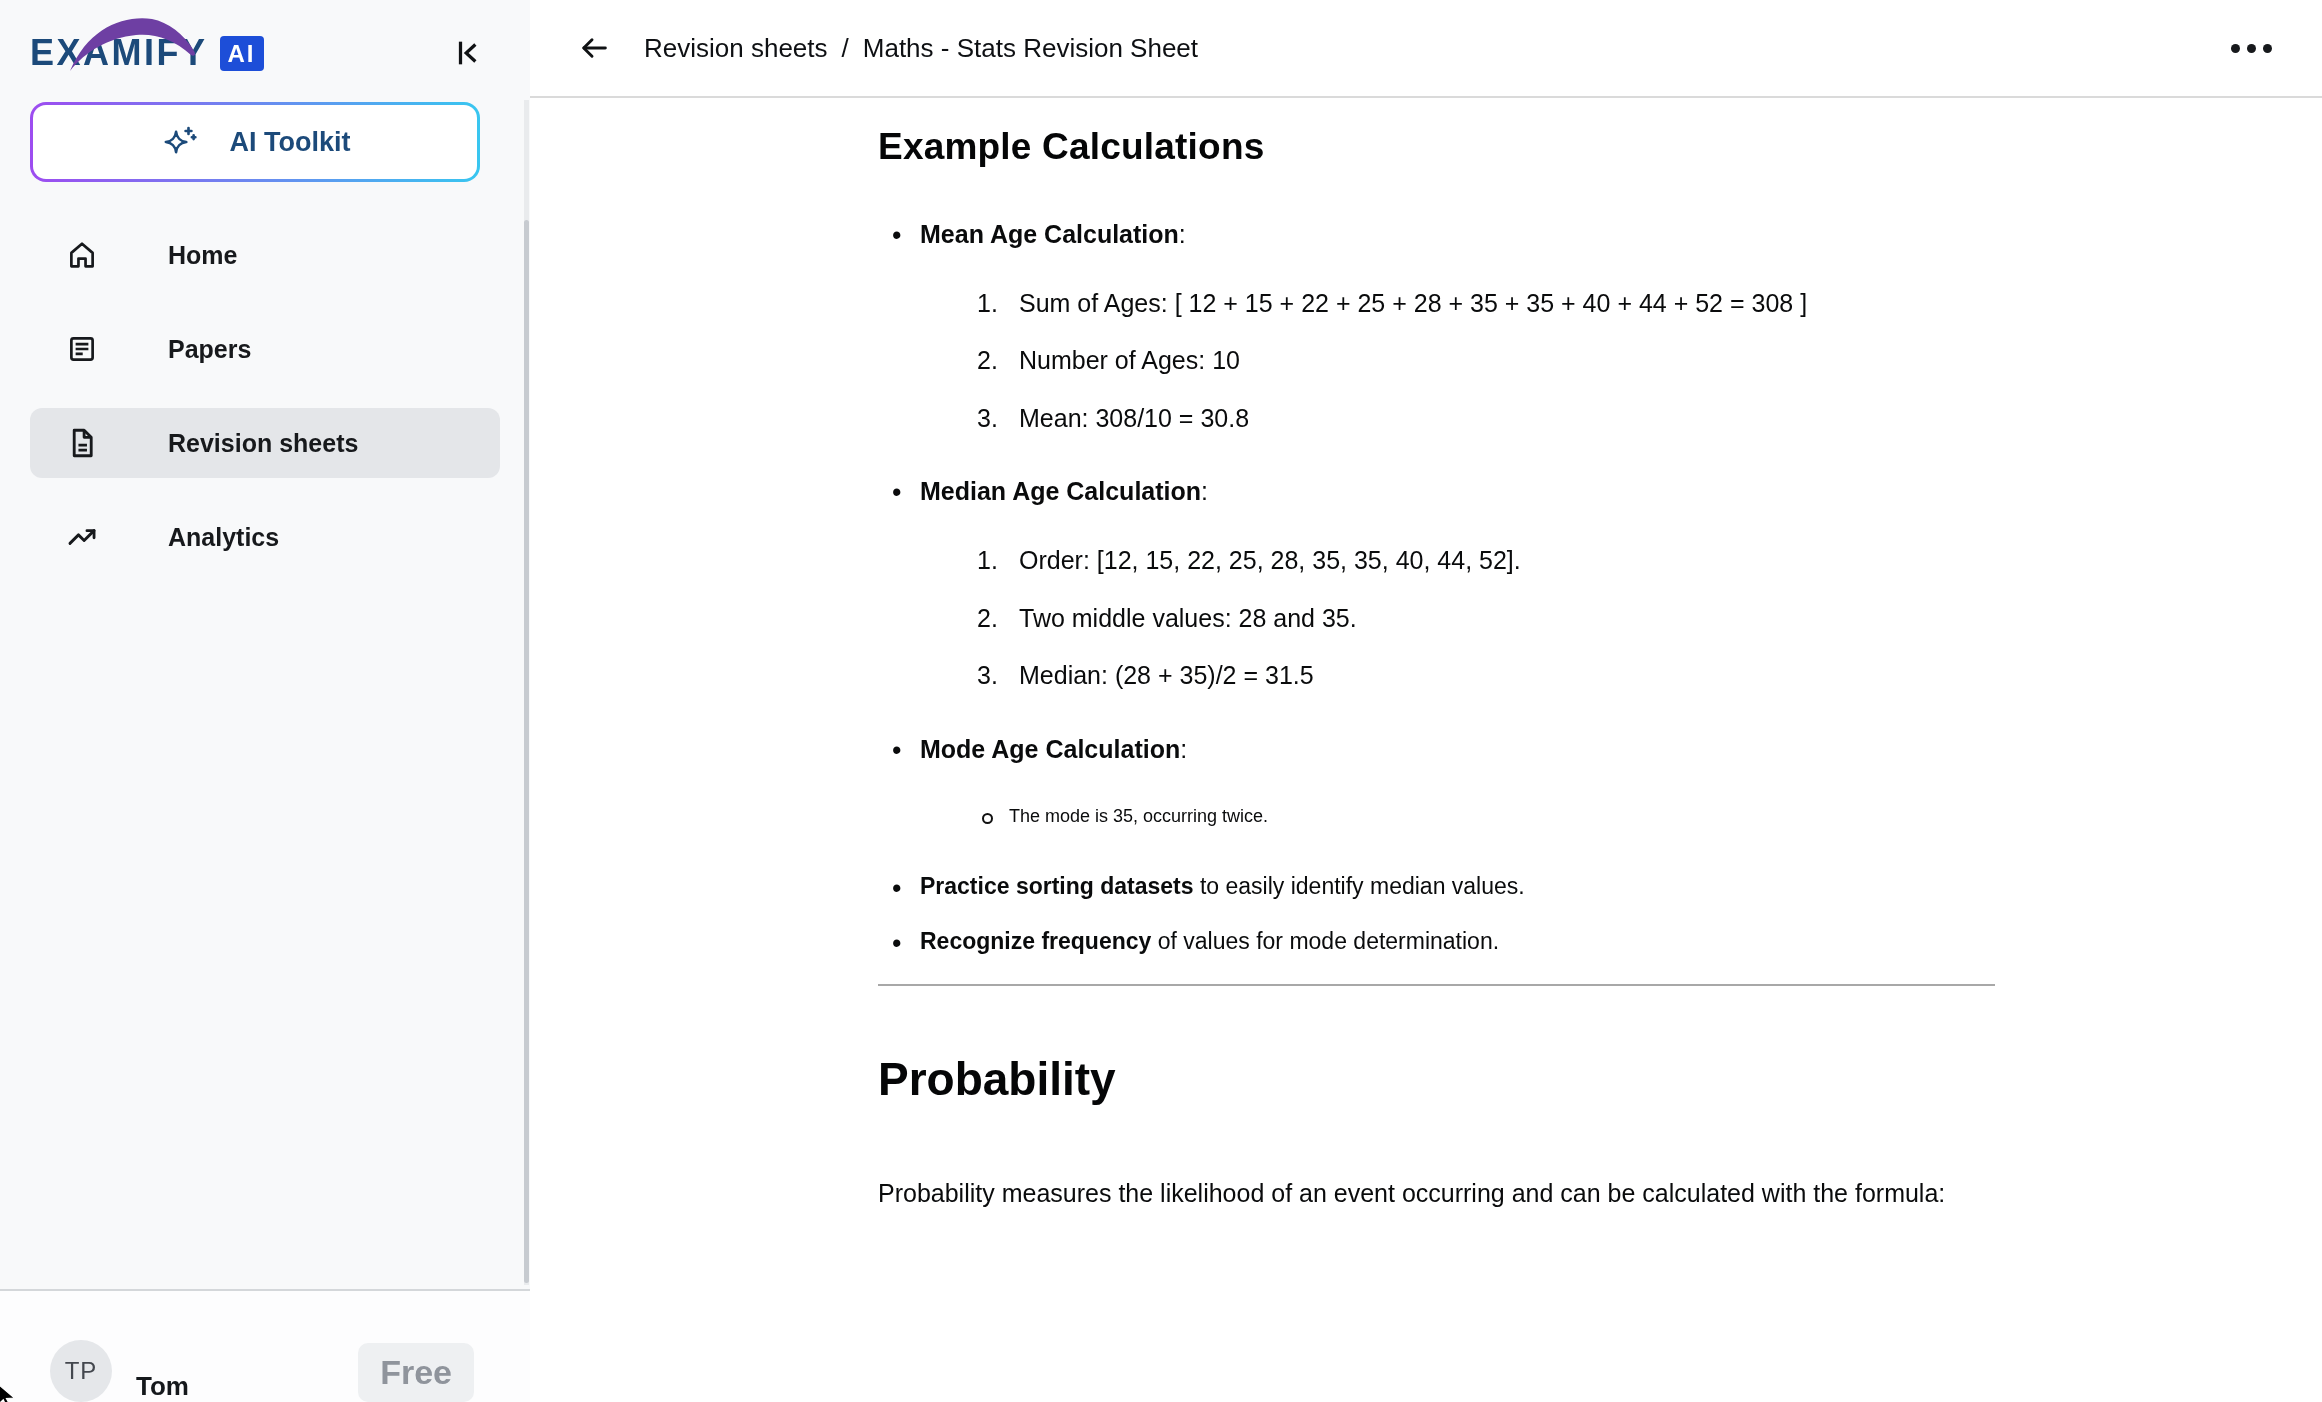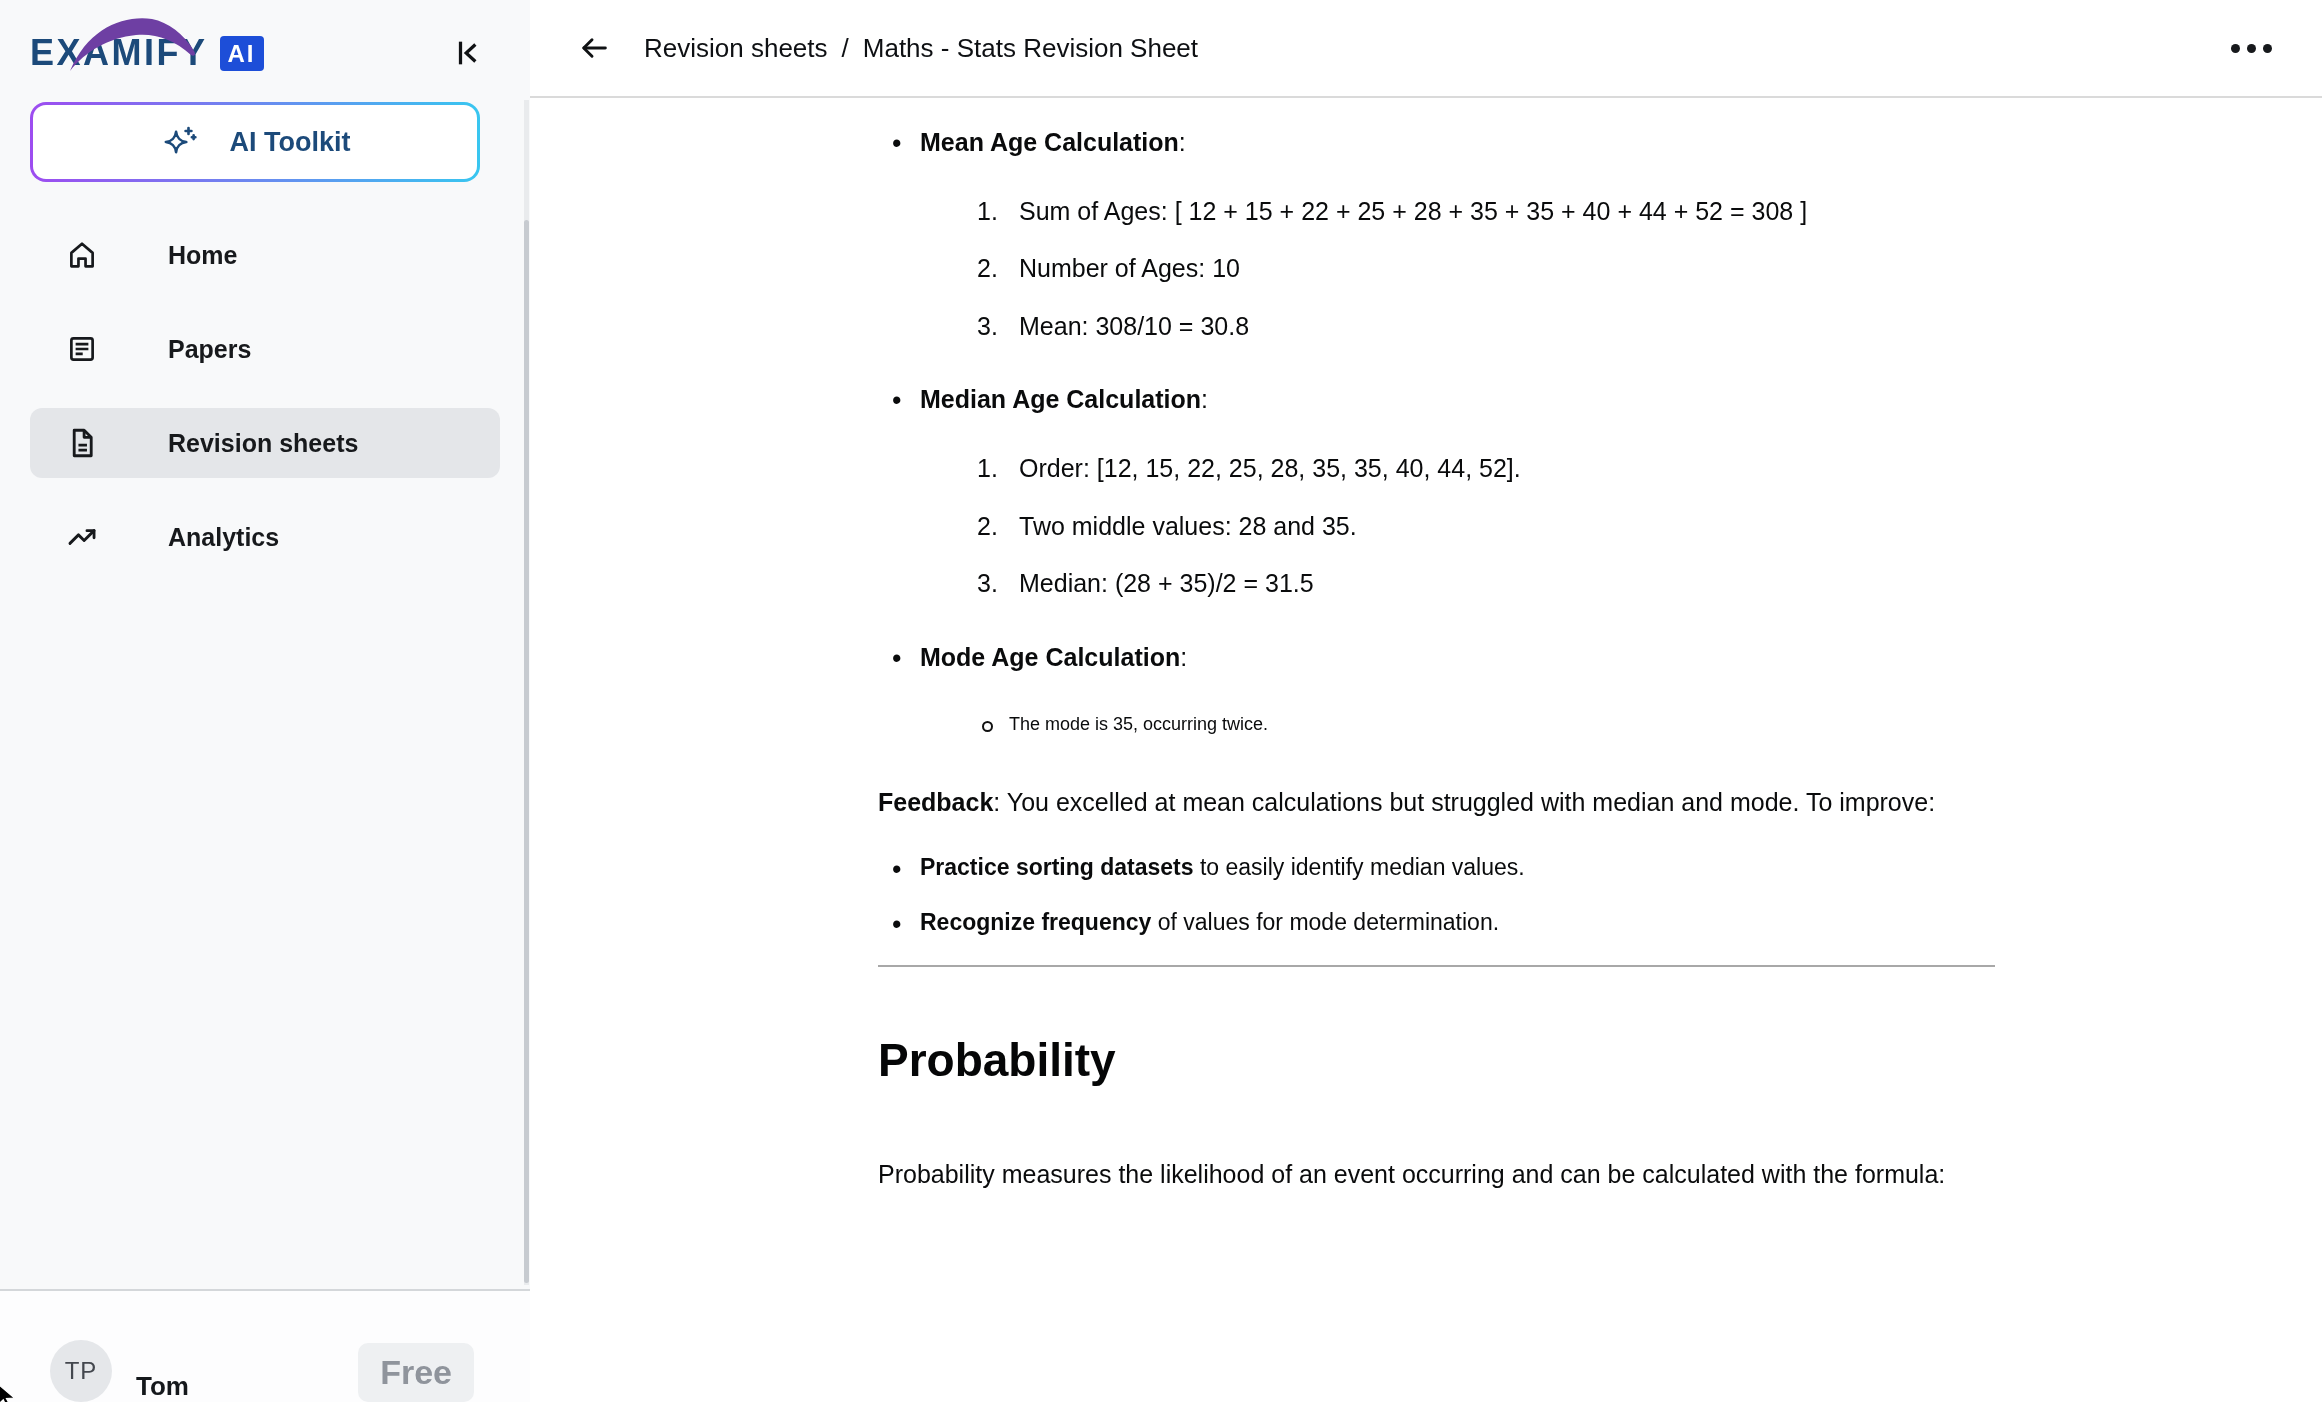--- a/index.html
+++ b/index.html
@@ -159,20 +159,21 @@
       <span>Maths - Stats Revision Sheet</span>
     </div>
     <button class="more-btn">
       <span class="dot"></span>
       <span class="dot"></span>
       <span class="dot"></span>
     </button>
   </header>
 
   <article class="doc">
+    <h2 class="doc-h2">Example Calculations</h2>
 
     <ul class="cal-list">
       <li class="cal-item">
         <b>Mean Age Calculation</b><span>:</span>
         <ol class="steps">
           <li><span>Sum of Ages: [ 12 + 15 + 22 + 25 + 28 + 35 + 35 + 40 + 44 + 52 = 308 ]</span></li>
           <li><span>Number of Ages: 10</span></li>
           <li><span>Mean: 308/10 = 30.8</span></li>
         </ol>
       </li>
@@ -185,21 +186,20 @@
         </ol>
       </li>
       <li class="cal-item">
         <b>Mode Age Calculation</b><span>:</span>
         <ul class="subnote">
           <li><span>The mode is 35, occurring twice.</span></li>
         </ul>
       </li>
     </ul>
 
-    <p class="feedback"><b>Feedback</b><span>: You excelled at mean calculations but struggled with median and mode. To improve:</span></p>
 
     <ul class="tips">
       <li><b>Practice sorting datasets</b><span> to easily identify median values.</span></li>
       <li><b>Recognize frequency</b><span> of values for mode determination.</span></li>
     </ul>
 
     <hr class="divider">
 
     <h1 class="doc-h1">Probability</h1>
 

